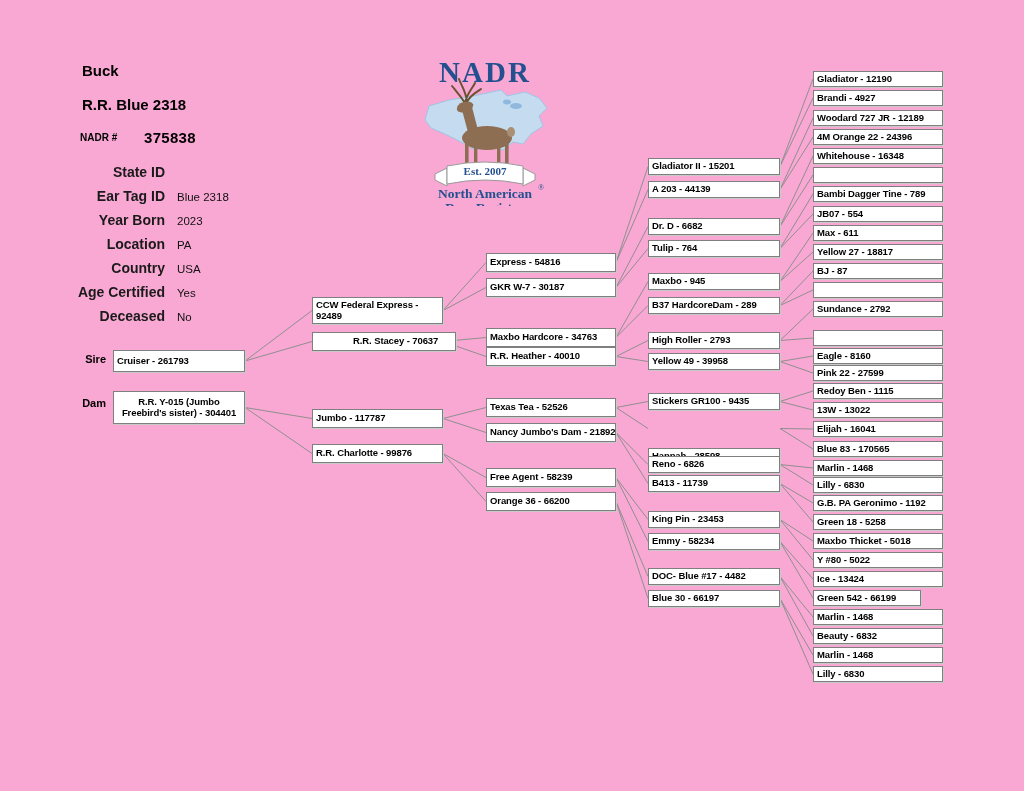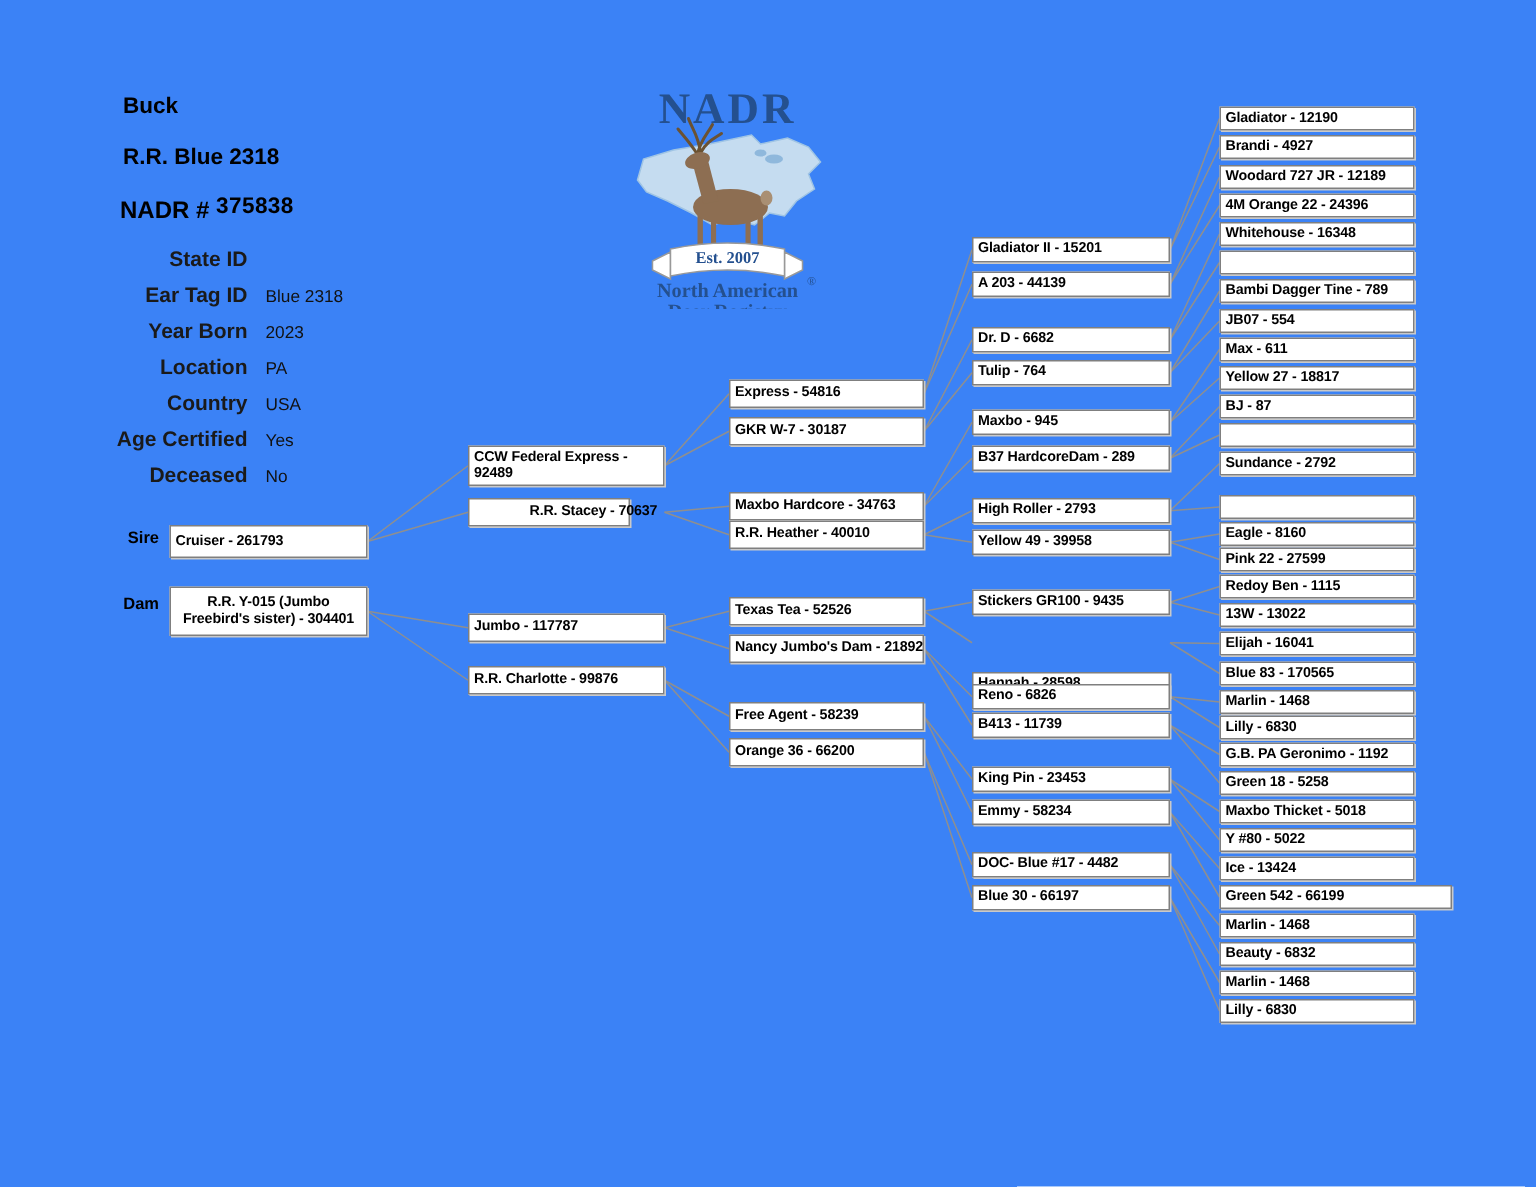--- a/index.html
+++ b/index.html
@@ -1,24 +1,24 @@
 <!DOCTYPE html>
 <html><head>
 <meta charset="utf-8">
 <style>
   html,body{margin:0;padding:0;background:#ffffff;}
   #canvas{
-    position:relative;width:1024px;height:791px;background:#3b82f6;overflow:hidden;
+    position:relative;width:1024px;height:791px;background:#f9a8d4;overflow:hidden;
     font-family:"Liberation Sans",sans-serif;color:#000;
   }
   .abs{position:absolute;}
   
   .h-species{left:82px;top:62px;font-size:15px;font-weight:bold;}
   .h-name{left:82px;top:96px;font-size:15px;font-weight:bold;}
-  .h-nadr{left:80px;top:132px;font-size:16px;font-weight:bold;}
+  .h-nadr{left:80px;top:132px;font-size:10px;font-weight:bold;}
   .h-nadrnum{left:144px;top:129px;font-size:15px;font-weight:bold;letter-spacing:.3px;}
   
   #info-rows{left:60px;top:164px;width:230px;display:flex;flex-direction:column;gap:11px;}
   .info-row{display:flex;align-items:baseline;height:13px;}
   .info-label{width:105px;text-align:right;font-size:14px;font-weight:bold;color:#1a1a1a;}
   .info-value{margin-left:12px;font-size:11.5px;color:#111;}
   
   #genetics{left:82px;top:441px;display:flex;flex-direction:column;gap:15px;}
   .gen-line{font-size:10.5px;font-weight:bold;height:14px;}
   
@@ -176,21 +176,21 @@
       <line x1="780" y1="576.5" x2="813" y2="617" stroke="#8f8f8f" stroke-width="1"></line>
       <line x1="780" y1="576.5" x2="813" y2="636" stroke="#8f8f8f" stroke-width="1"></line>
       <line x1="780" y1="598.5" x2="813" y2="655" stroke="#8f8f8f" stroke-width="1"></line>
       <line x1="780" y1="598.5" x2="813" y2="674" stroke="#8f8f8f" stroke-width="1"></line>
     </svg>
 
   <div class="abs" id="tree-nodes" style="left:0;top:0;width:1024px;height:791px;pointer-events:none;">
       <div class="node" style="left: 113px; top: 350px; width: 132px; height: 22px; border-color: rgb(127, 127, 127);">Cruiser - 261793</div>
       <div class="node multiline" style="left: 113px; top: 391px; width: 132px; height: 33px; border-color: rgb(127, 127, 127); text-align: center;">R.R. Y-015 (Jumbo Freebird's sister) - 304401</div>
       <div class="node multiline" style="left: 312px; top: 297px; width: 131px; height: 27px; border-color: rgb(127, 127, 127);">CCW Federal Express - 92489</div>
-      <div class="node" style="left: 312px; top: 332px; width: 108px; height: 19px; border-color: rgb(127, 127, 127); padding-left: 40px;">R.R. Stacey - 70637</div>
+      <div class="node" style="left: 312px; top: 332px; width: 144px; height: 19px; border-color: rgb(127, 127, 127); padding-left: 40px;">R.R. Stacey - 70637</div>
       <div class="node" style="left: 312px; top: 409px; width: 131px; height: 19px; border-color: rgb(127, 127, 127);">Jumbo - 117787</div>
       <div class="node" style="left: 312px; top: 444px; width: 131px; height: 19px; border-color: rgb(127, 127, 127);">R.R. Charlotte - 99876</div>
       <div class="node" style="left: 486px; top: 253px; width: 130px; height: 19px; border-color: rgb(127, 127, 127);">Express - 54816</div>
       <div class="node" style="left: 486px; top: 278px; width: 130px; height: 19px; border-color: rgb(127, 127, 127);">GKR W-7 - 30187</div>
       <div class="node" style="left: 486px; top: 328px; width: 130px; height: 19px; border-color: rgb(127, 127, 127);">Maxbo Hardcore - 34763</div>
       <div class="node" style="left: 486px; top: 347px; width: 130px; height: 19px; border-color: rgb(127, 127, 127);">R.R. Heather - 40010</div>
       <div class="node" style="left: 486px; top: 398px; width: 130px; height: 19px; border-color: rgb(127, 127, 127);">Texas Tea - 52526</div>
       <div class="node" style="left: 486px; top: 423px; width: 130px; height: 19px; border-color: rgb(127, 127, 127);">Nancy Jumbo's Dam - 21892</div>
       <div class="node" style="left: 486px; top: 468px; width: 130px; height: 19px; border-color: rgb(127, 127, 127);">Free Agent - 58239</div>
       <div class="node" style="left: 486px; top: 492px; width: 130px; height: 19px; border-color: rgb(127, 127, 127);">Orange 36 - 66200</div>
@@ -230,20 +230,20 @@
       <div class="node" style="left: 813px; top: 402px; width: 130px; height: 16px; border-color: rgb(127, 127, 127);">13W - 13022</div>
       <div class="node" style="left: 813px; top: 421px; width: 130px; height: 16px; border-color: rgb(127, 127, 127);">Elijah - 16041</div>
       <div class="node" style="left: 813px; top: 441px; width: 130px; height: 16px; border-color: rgb(127, 127, 127);">Blue 83 - 170565</div>
       <div class="node" style="left: 813px; top: 460px; width: 130px; height: 16px; border-color: rgb(127, 127, 127);">Marlin - 1468</div>
       <div class="node" style="left: 813px; top: 477px; width: 130px; height: 16px; border-color: rgb(127, 127, 127);">Lilly - 6830</div>
       <div class="node" style="left: 813px; top: 495px; width: 130px; height: 16px; border-color: rgb(127, 127, 127);">G.B. PA Geronimo - 1192</div>
       <div class="node" style="left: 813px; top: 514px; width: 130px; height: 16px; border-color: rgb(127, 127, 127);">Green 18 - 5258</div>
       <div class="node" style="left: 813px; top: 533px; width: 130px; height: 16px; border-color: rgb(127, 127, 127);">Maxbo Thicket - 5018</div>
       <div class="node" style="left: 813px; top: 552px; width: 130px; height: 16px; border-color: rgb(127, 127, 127);">Y #80 - 5022</div>
       <div class="node" style="left: 813px; top: 571px; width: 130px; height: 16px; border-color: rgb(127, 127, 127);">Ice - 13424</div>
-      <div class="node" style="left: 813px; top: 590px; width: 155px; height: 16px; border-color: rgb(127, 127, 127);">Green 542 - 66199</div>
+      <div class="node" style="left: 813px; top: 590px; width: 108px; height: 16px; border-color: rgb(127, 127, 127);">Green 542 - 66199</div>
       <div class="node" style="left: 813px; top: 609px; width: 130px; height: 16px; border-color: rgb(127, 127, 127);">Marlin - 1468</div>
       <div class="node" style="left: 813px; top: 628px; width: 130px; height: 16px; border-color: rgb(127, 127, 127);">Beauty - 6832</div>
       <div class="node" style="left: 813px; top: 647px; width: 130px; height: 16px; border-color: rgb(127, 127, 127);">Marlin - 1468</div>
       <div class="node" style="left: 813px; top: 666px; width: 130px; height: 16px; border-color: rgb(127, 127, 127);">Lilly - 6830</div>
     </div>
 
 </div>
 
 </body></html>

